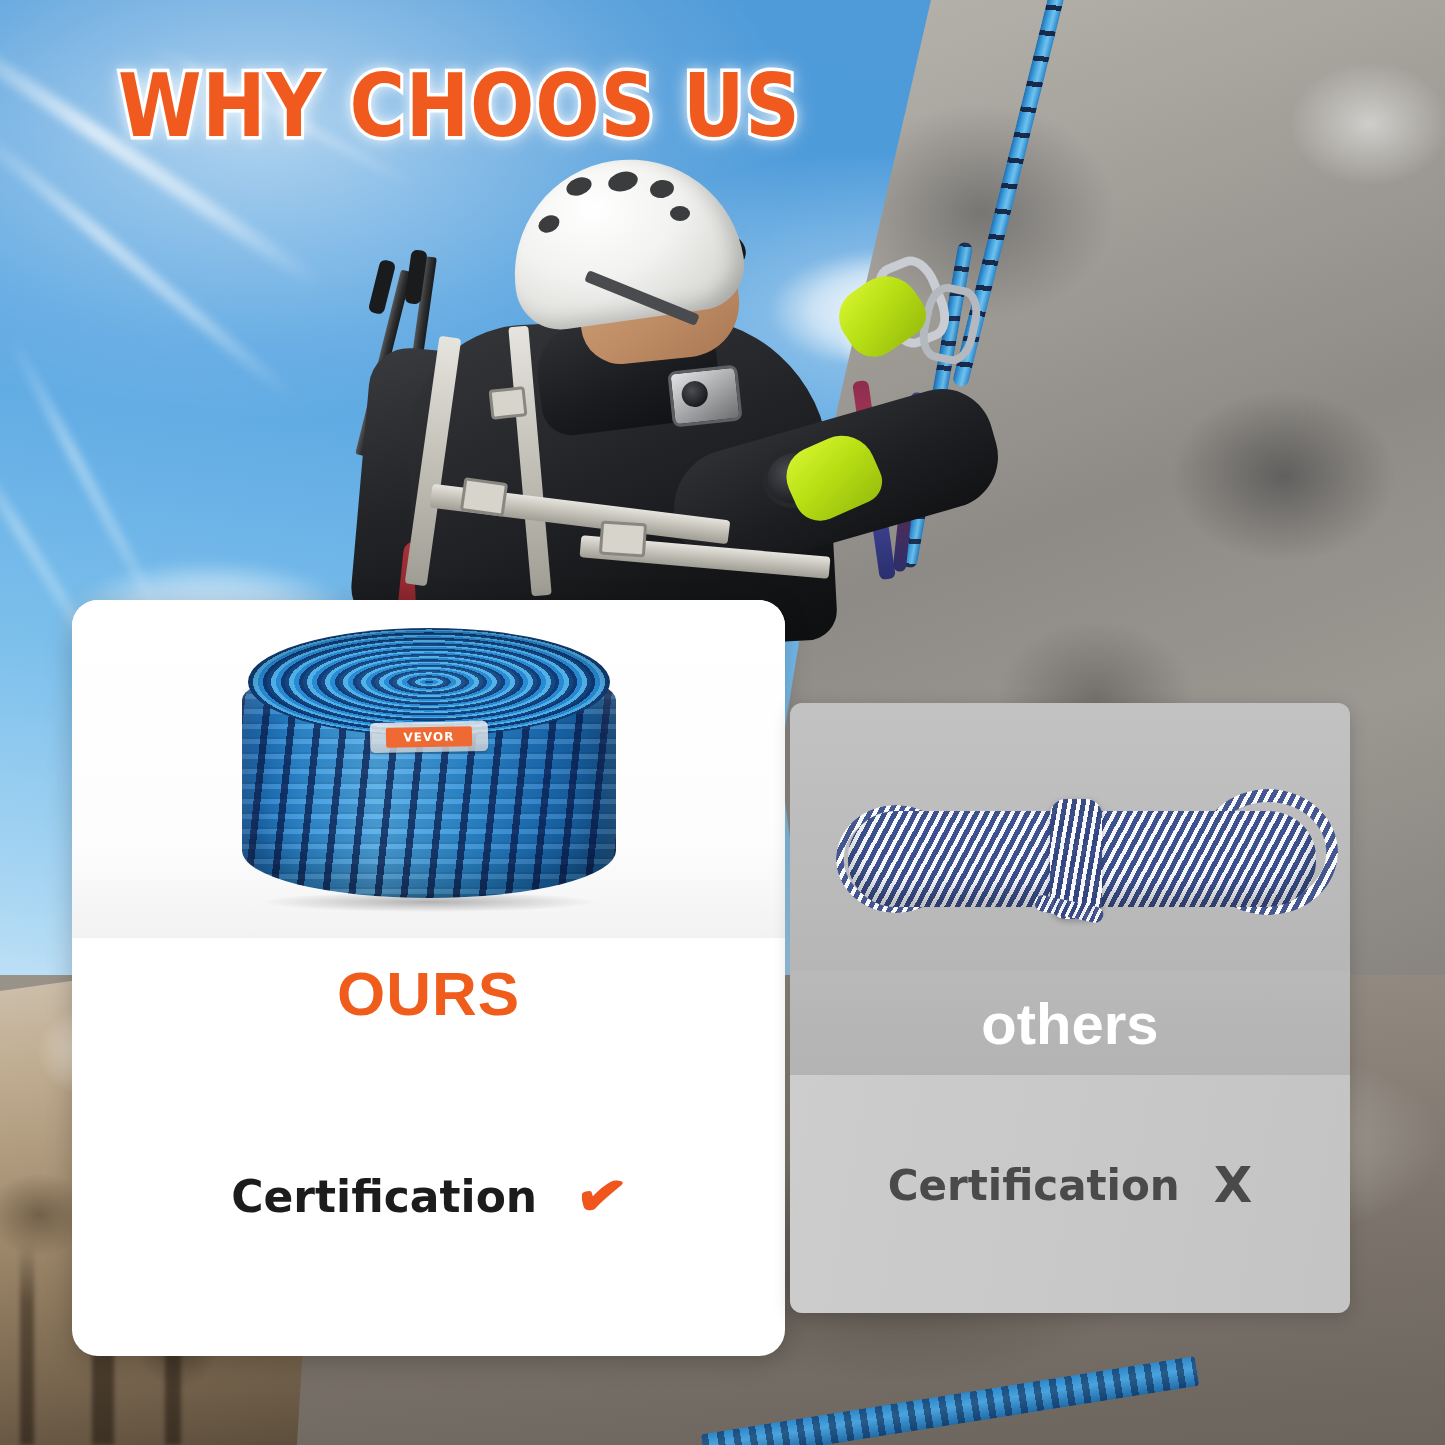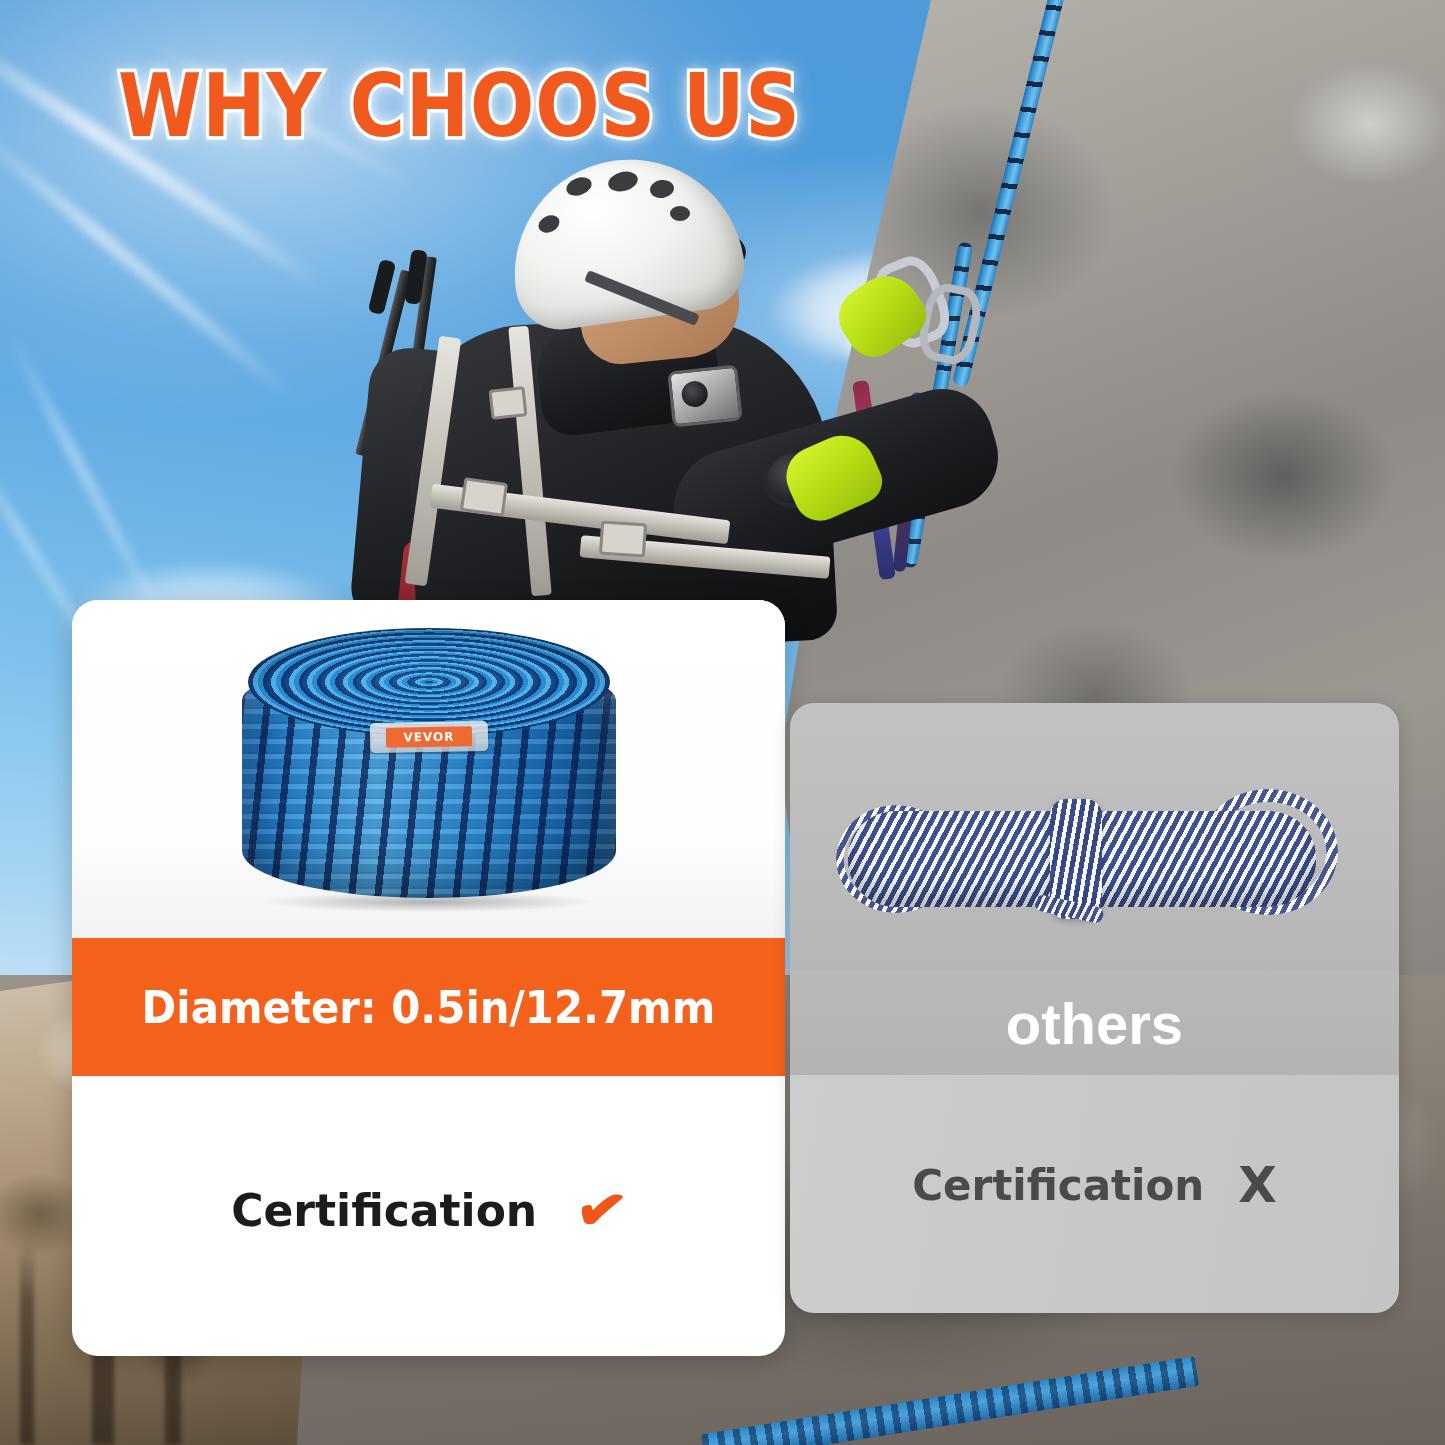--- a/index.html
+++ b/index.html
@@ -459,22 +459,22 @@
     font-weight: 700;
     color: #1c1c1c;
     font-family: "DejaVu Sans", sans-serif;
     letter-spacing: 0px;
   }
 
   
   .card-others {
     position: absolute;
     left: 790px; top: 703px;
-    width: 609px; height: 610px;
-    border-radius: 24px;
+    width: 560px; height: 610px;
+    border-radius: 12px;
     overflow: hidden;
     display: flex;
     flex-direction: column;
     box-shadow: 0 4px 18px rgba(0,0,0,0.18);
   }
   .others-img {
     position: relative;
     height: 268px;
     background: linear-gradient(180deg, #c2c2c2 0%, #bdbdbd 45%, #b6b6b6 100%);
     overflow: hidden;
@@ -652,24 +652,22 @@
       <div class="coil">
         <div class="coil-body"></div>
         <div class="coil-top"></div>
         <div class="vevor-tag">
           <div class="vevor-inner">VEVOR</div>
         </div>
         <div class="coil-shadow"></div>
       </div>
     </div>
 
-
-    <div class="ours-diam">
-      <span>Diameter: 0.5in/12.7mm</span>
-    </div>
+    <div class="ours-label">OURS</div>
+
 
     <div class="ours-cert">
       <div class="cert-row">
         <span class="cert-word">Certification</span>
         <span class="cert-check">✔</span>
       </div>
     </div>
   </div>
 
   <div class="card-others">

